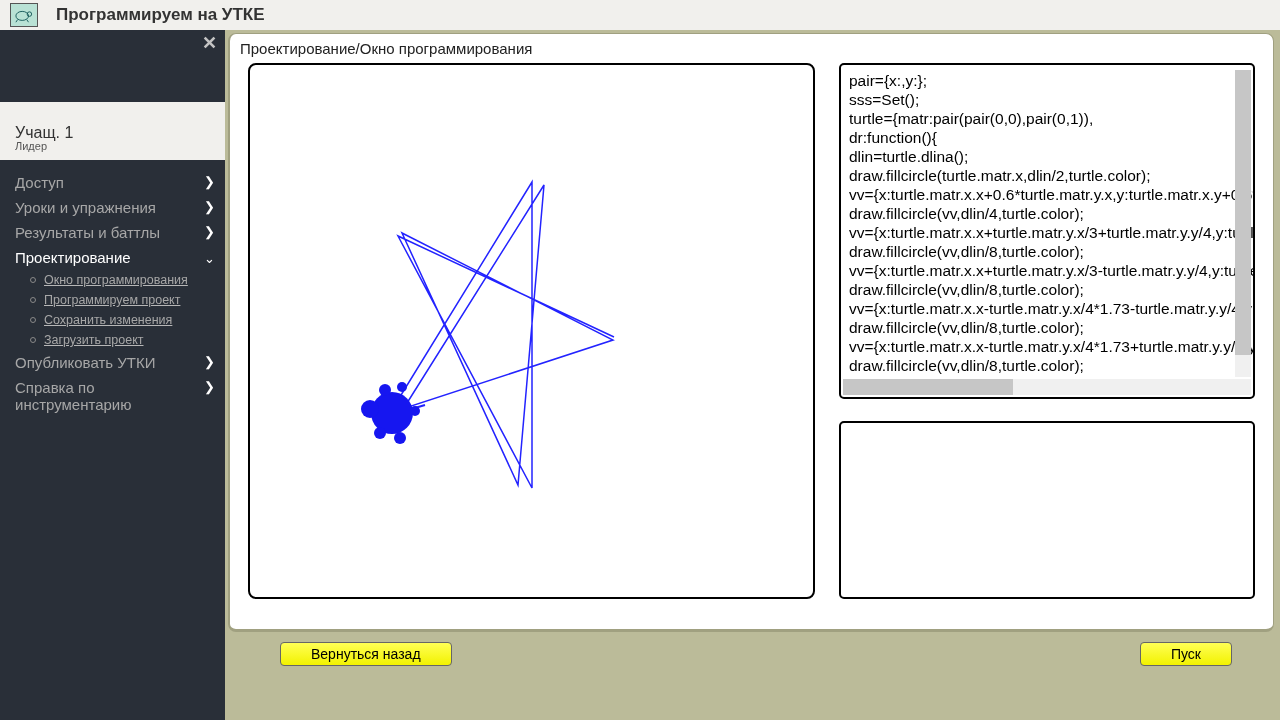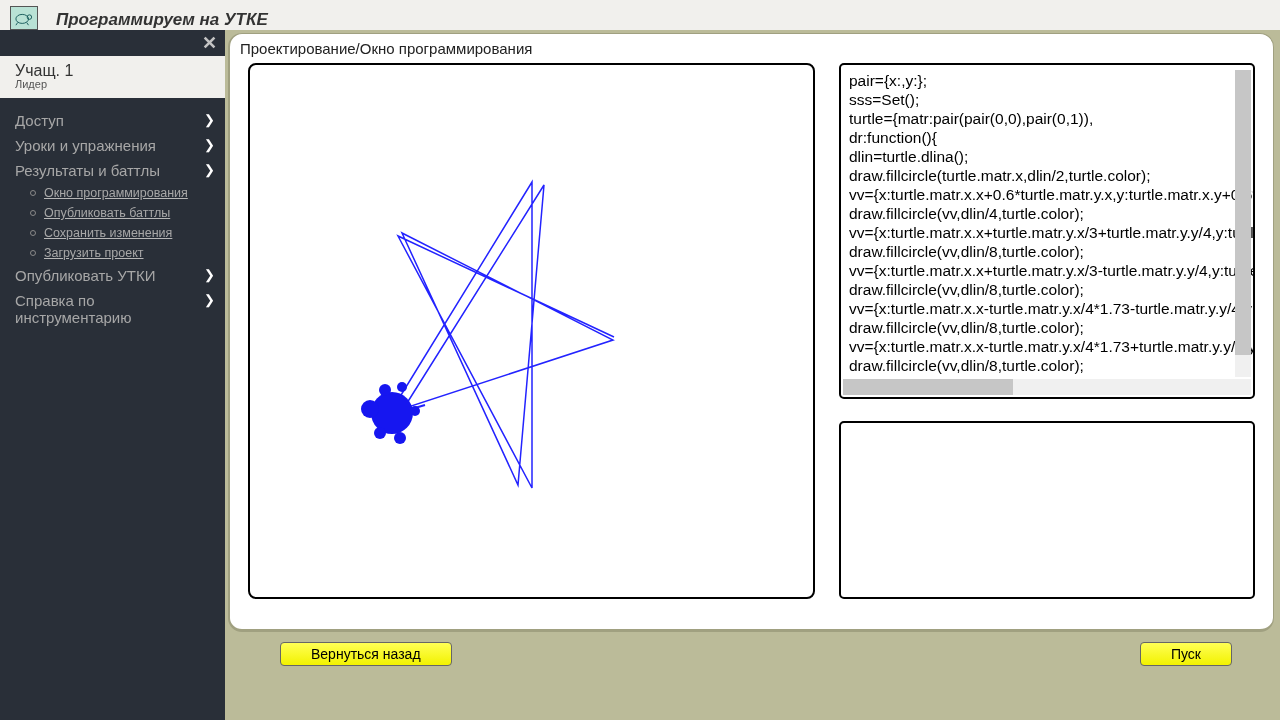--- a/index.html
+++ b/index.html
@@ -2,24 +2,23 @@
 <html><head>
 <meta charset="utf-8">
 <style>
   * { box-sizing: border-box; margin: 0; padding: 0; }
   body { font-family: "Segoe UI", Arial, sans-serif; width: 1280px; height: 720px; overflow: hidden; background: #fff; }
   
   .header {
     height: 30px;
     background: #f1f0ed;
     display: flex;
-    align-items: flex-end;
+    align-items: center;
     padding-left: 10px;
     gap: 18px;
-    font-style: italic;
   }
   .logo {
     width: 28px;
     height: 24px;
     border: 1px solid #555;
     background: #b9e2d5;
     display: flex;
     align-items: center;
     justify-content: center;
   }
@@ -53,21 +52,22 @@
   .close-icon {
     color: #c4c4c4;
     font-size: 18px;
     font-weight: bold;
     cursor: pointer;
     line-height: 1;
   }
   .user-block {
     background: #f1f0ed;
     color: #333;
-    padding: 6px 15px 8px 15px;
+    padding: 22px 15px 8px 15px;
+    margin-top: 46px;
   }
   .user-name { font-size: 16px; color: #333; }
   .user-role { font-size: 11px; color: #555; margin-top: -2px;}
   
   .nav-item {
     display: flex;
     align-items: flex-start;
     justify-content: space-between;
     padding: 4px 10px 4px 15px;
     cursor: pointer;
@@ -100,21 +100,21 @@
     background: #bbbb99;
     position: relative;
     padding: 3px 6px 0 3px;
   }
 
   .panel-outer {
     background: #fff;
     border: 1px solid #a0a080;
     border-left: 2px solid #a0a080;
     border-bottom: 3px solid #a0a080;
-    border-radius: 14px;
+    border-radius: 8px;
     height: 599px;
   }
   .panel-title {
     padding: 6px 10px 6px 10px;
     font-size: 15px;
     color: #222;
   }
   .panel-body {
     display: flex;
     gap: 24px;
@@ -253,29 +253,33 @@
       <span class="chev">❯</span>
     </div>
     <div class="nav-item">
       <span>Уроки и упражнения</span>
       <span class="chev">❯</span>
     </div>
     <div class="nav-item">
       <span>Результаты и баттлы</span>
       <span class="chev">❯</span>
     </div>
+    <div class="nav-item active">
+      <span>Проектирование</span>
+      <span class="chev" style="transform:translateY(2px)">⌄</span>
+    </div>
 
     <div class="subnav">
       <div class="sub-item">
         <span class="bullet"></span>
         <span>Окно программирования</span>
       </div>
       <div class="sub-item">
         <span class="bullet"></span>
-        <span>Опубликовать баттлы</span>
+        <span>Программируем проект</span>
       </div>
       <div class="sub-item">
         <span class="bullet"></span>
         <span>Сохранить изменения</span>
       </div>
       <div class="sub-item">
         <span class="bullet"></span>
         <span>Загрузить проект</span>
       </div>
     </div>

